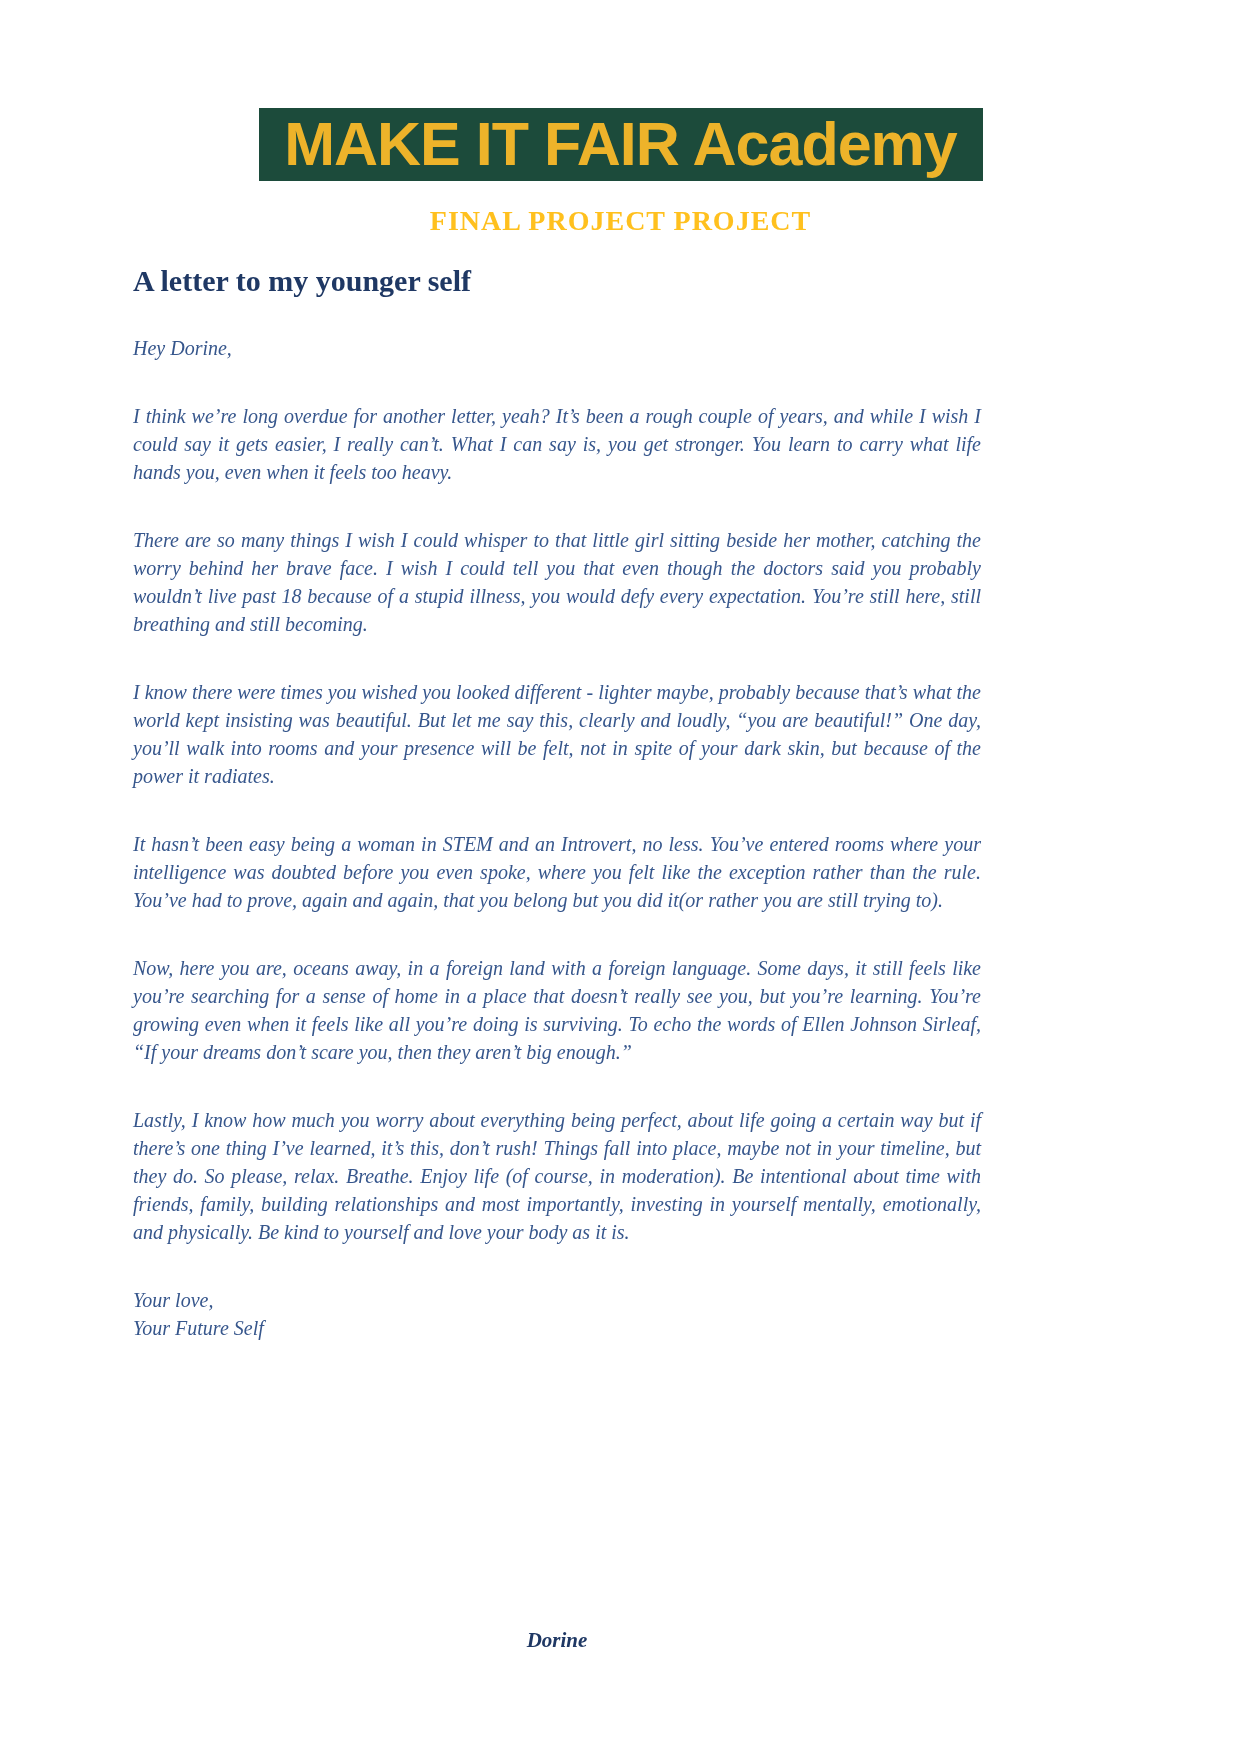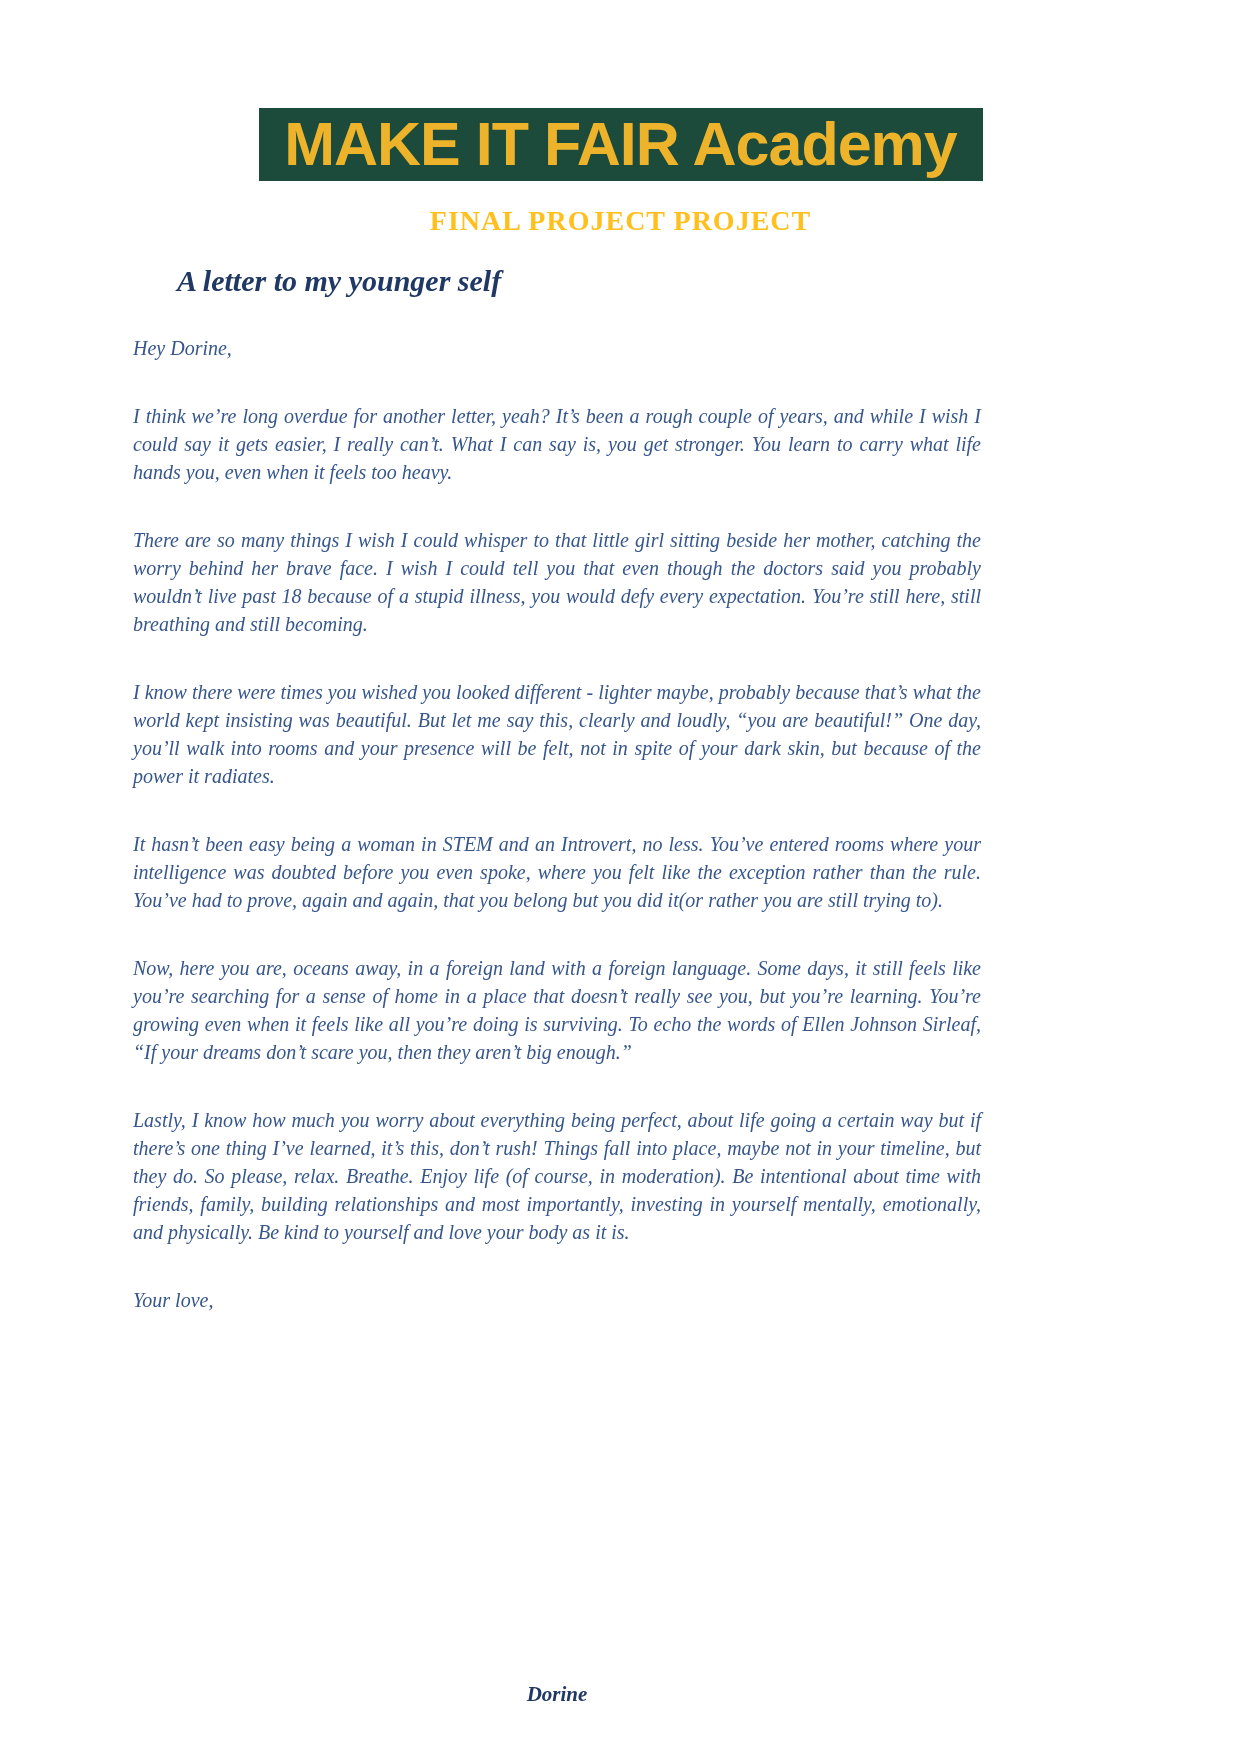--- a/index.html
+++ b/index.html
@@ -44,23 +44,21 @@
     color: var(--subtitle-fg, #FFC01E);
   }
   .letter {
     width: 848px;
     margin-left: 133px;
   }
   .letter-title {
     margin-top: 27px;
     font-size: 30px;
     font-weight: bold;
-    font-style: italic;
     color: var(--title-fg, #1F3864);
-    margin-left: 44px;
   }
   .body-text {
     margin-top: 36px;
     font-style: italic;
     font-size: 20px;
     line-height: 28px;
     color: var(--body-fg, #36568C);
   }
   .body-text p {
     margin-top: 40px;
@@ -78,21 +76,21 @@
   }
   .closing {
     margin-top: 40px;
     font-style: italic;
     font-size: 20px;
     line-height: 28px;
     color: var(--body-fg, #36568C);
   }
   .footer-author {
     position: absolute;
-    top: 1682px;
+    top: 1628px;
     left: 133px;
     width: 848px;
     text-align: center;
     font-weight: bold;
     font-style: italic;
     font-size: 21px;
     color: var(--title-fg, #1F3864);
   }
 </style>
 </head>
@@ -118,19 +116,20 @@
       <p>There are so many things I wish I could whisper to that little girl sitting beside her mother, catching the worry behind her brave face. I wish I could tell you that even though the doctors said you probably wouldn’t live past 18 because of a stupid illness, you would defy every expectation. You’re still here, still breathing and still becoming.</p>
       <p>I know there were times you wished you looked different - lighter maybe, probably because that’s what the world kept insisting was beautiful. But let me say this, clearly and loudly, “you are beautiful!” One day, you’ll walk into rooms and your presence will be felt, not in spite of your dark skin, but because of the power it radiates.</p>
       <p>It hasn’t been easy being a woman in STEM and an Introvert, no less. You’ve entered rooms where your intelligence was doubted before you even spoke, where you felt like the exception rather than the rule. You’ve had to prove, again and again, that you belong but you did it(or rather you are still trying to).</p>
       <p>Now, here you are, oceans away, in a foreign land with a foreign language. Some days, it still feels like you’re searching for a sense of home in a place that doesn’t really see you, but you’re learning. You’re growing even when it feels like all you’re doing is surviving. To echo the words of Ellen Johnson Sirleaf, “If your dreams don’t scare you, then they aren’t big enough.”</p>
       <p>Lastly, I know how much you worry about everything being perfect, about life going a certain way but if there’s one thing I’ve learned, it’s this, don’t rush! Things fall into place, maybe not in your timeline, but they do. So please, relax. Breathe. Enjoy life (of course, in moderation). Be intentional about time with friends, family, building relationships and most importantly, investing in yourself mentally, emotionally, and physically. Be kind to yourself and love your body as it is.</p>
     </div>
 
 
     <div class="closing">
       <div>Your love,</div>
+      <div>Your Future Self</div>
     </div>
 
   </div>
 
   <div class="footer-author">Dorine</div>
 
 </div>
 
 </body></html>

